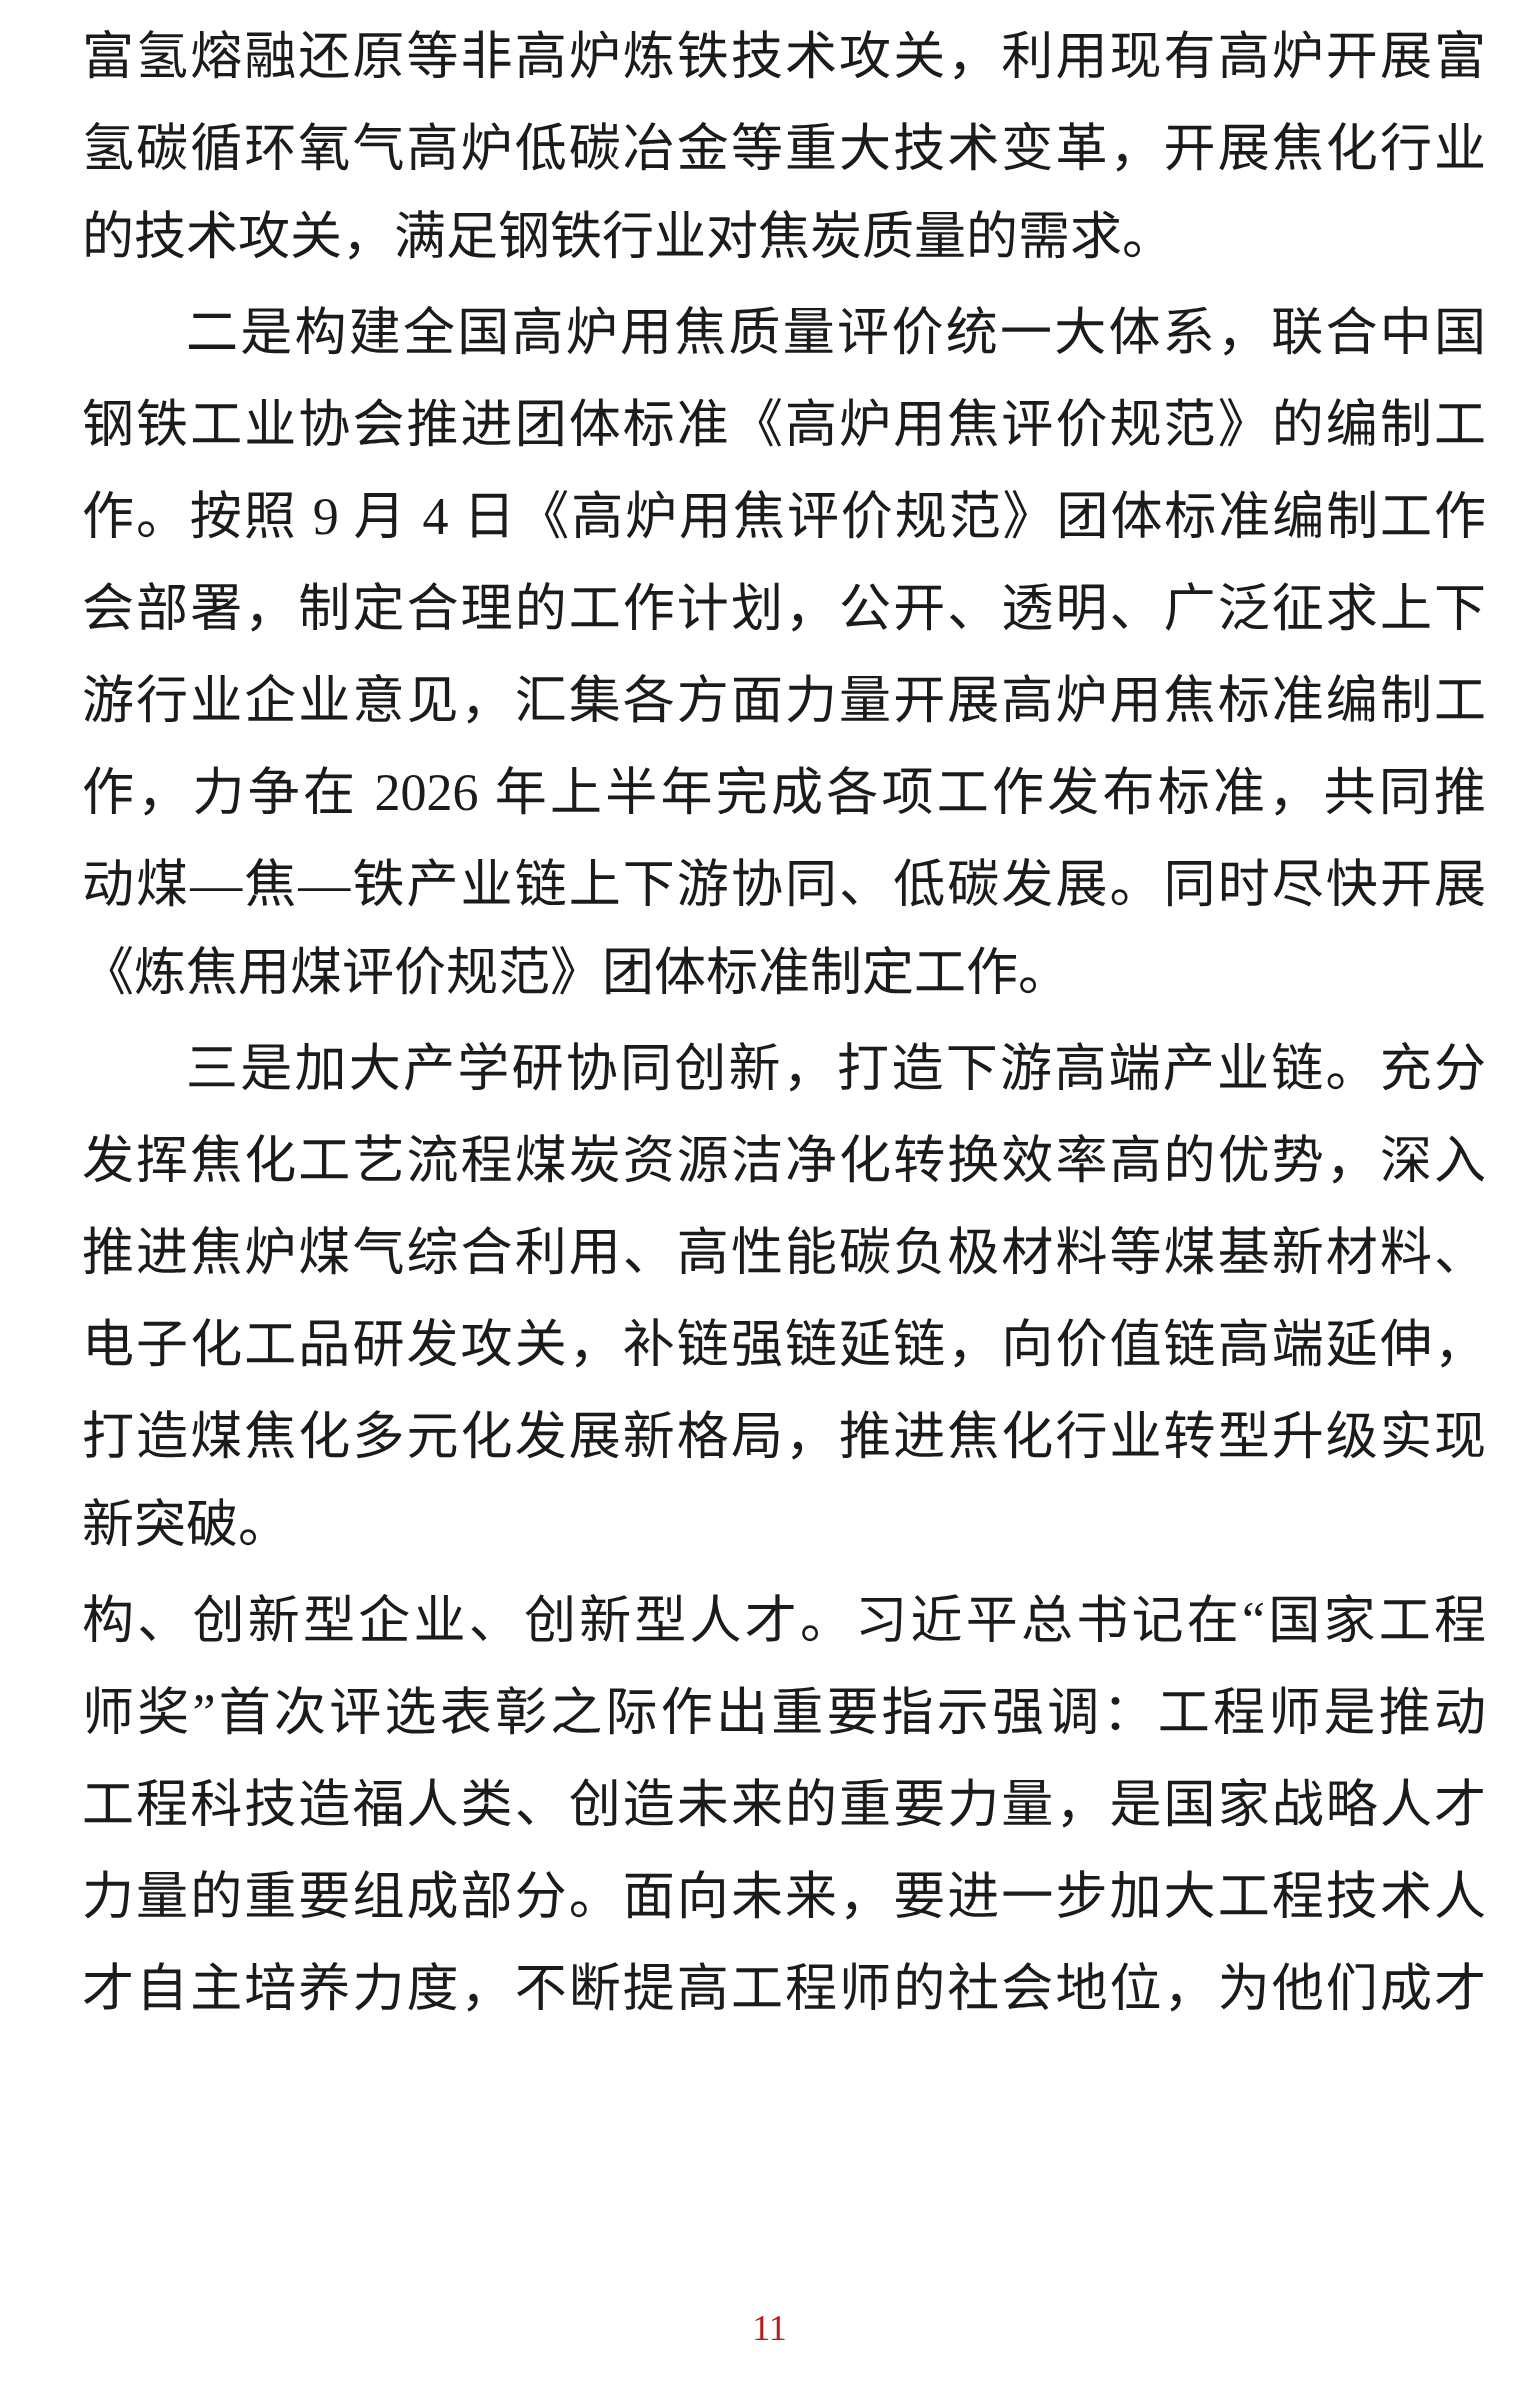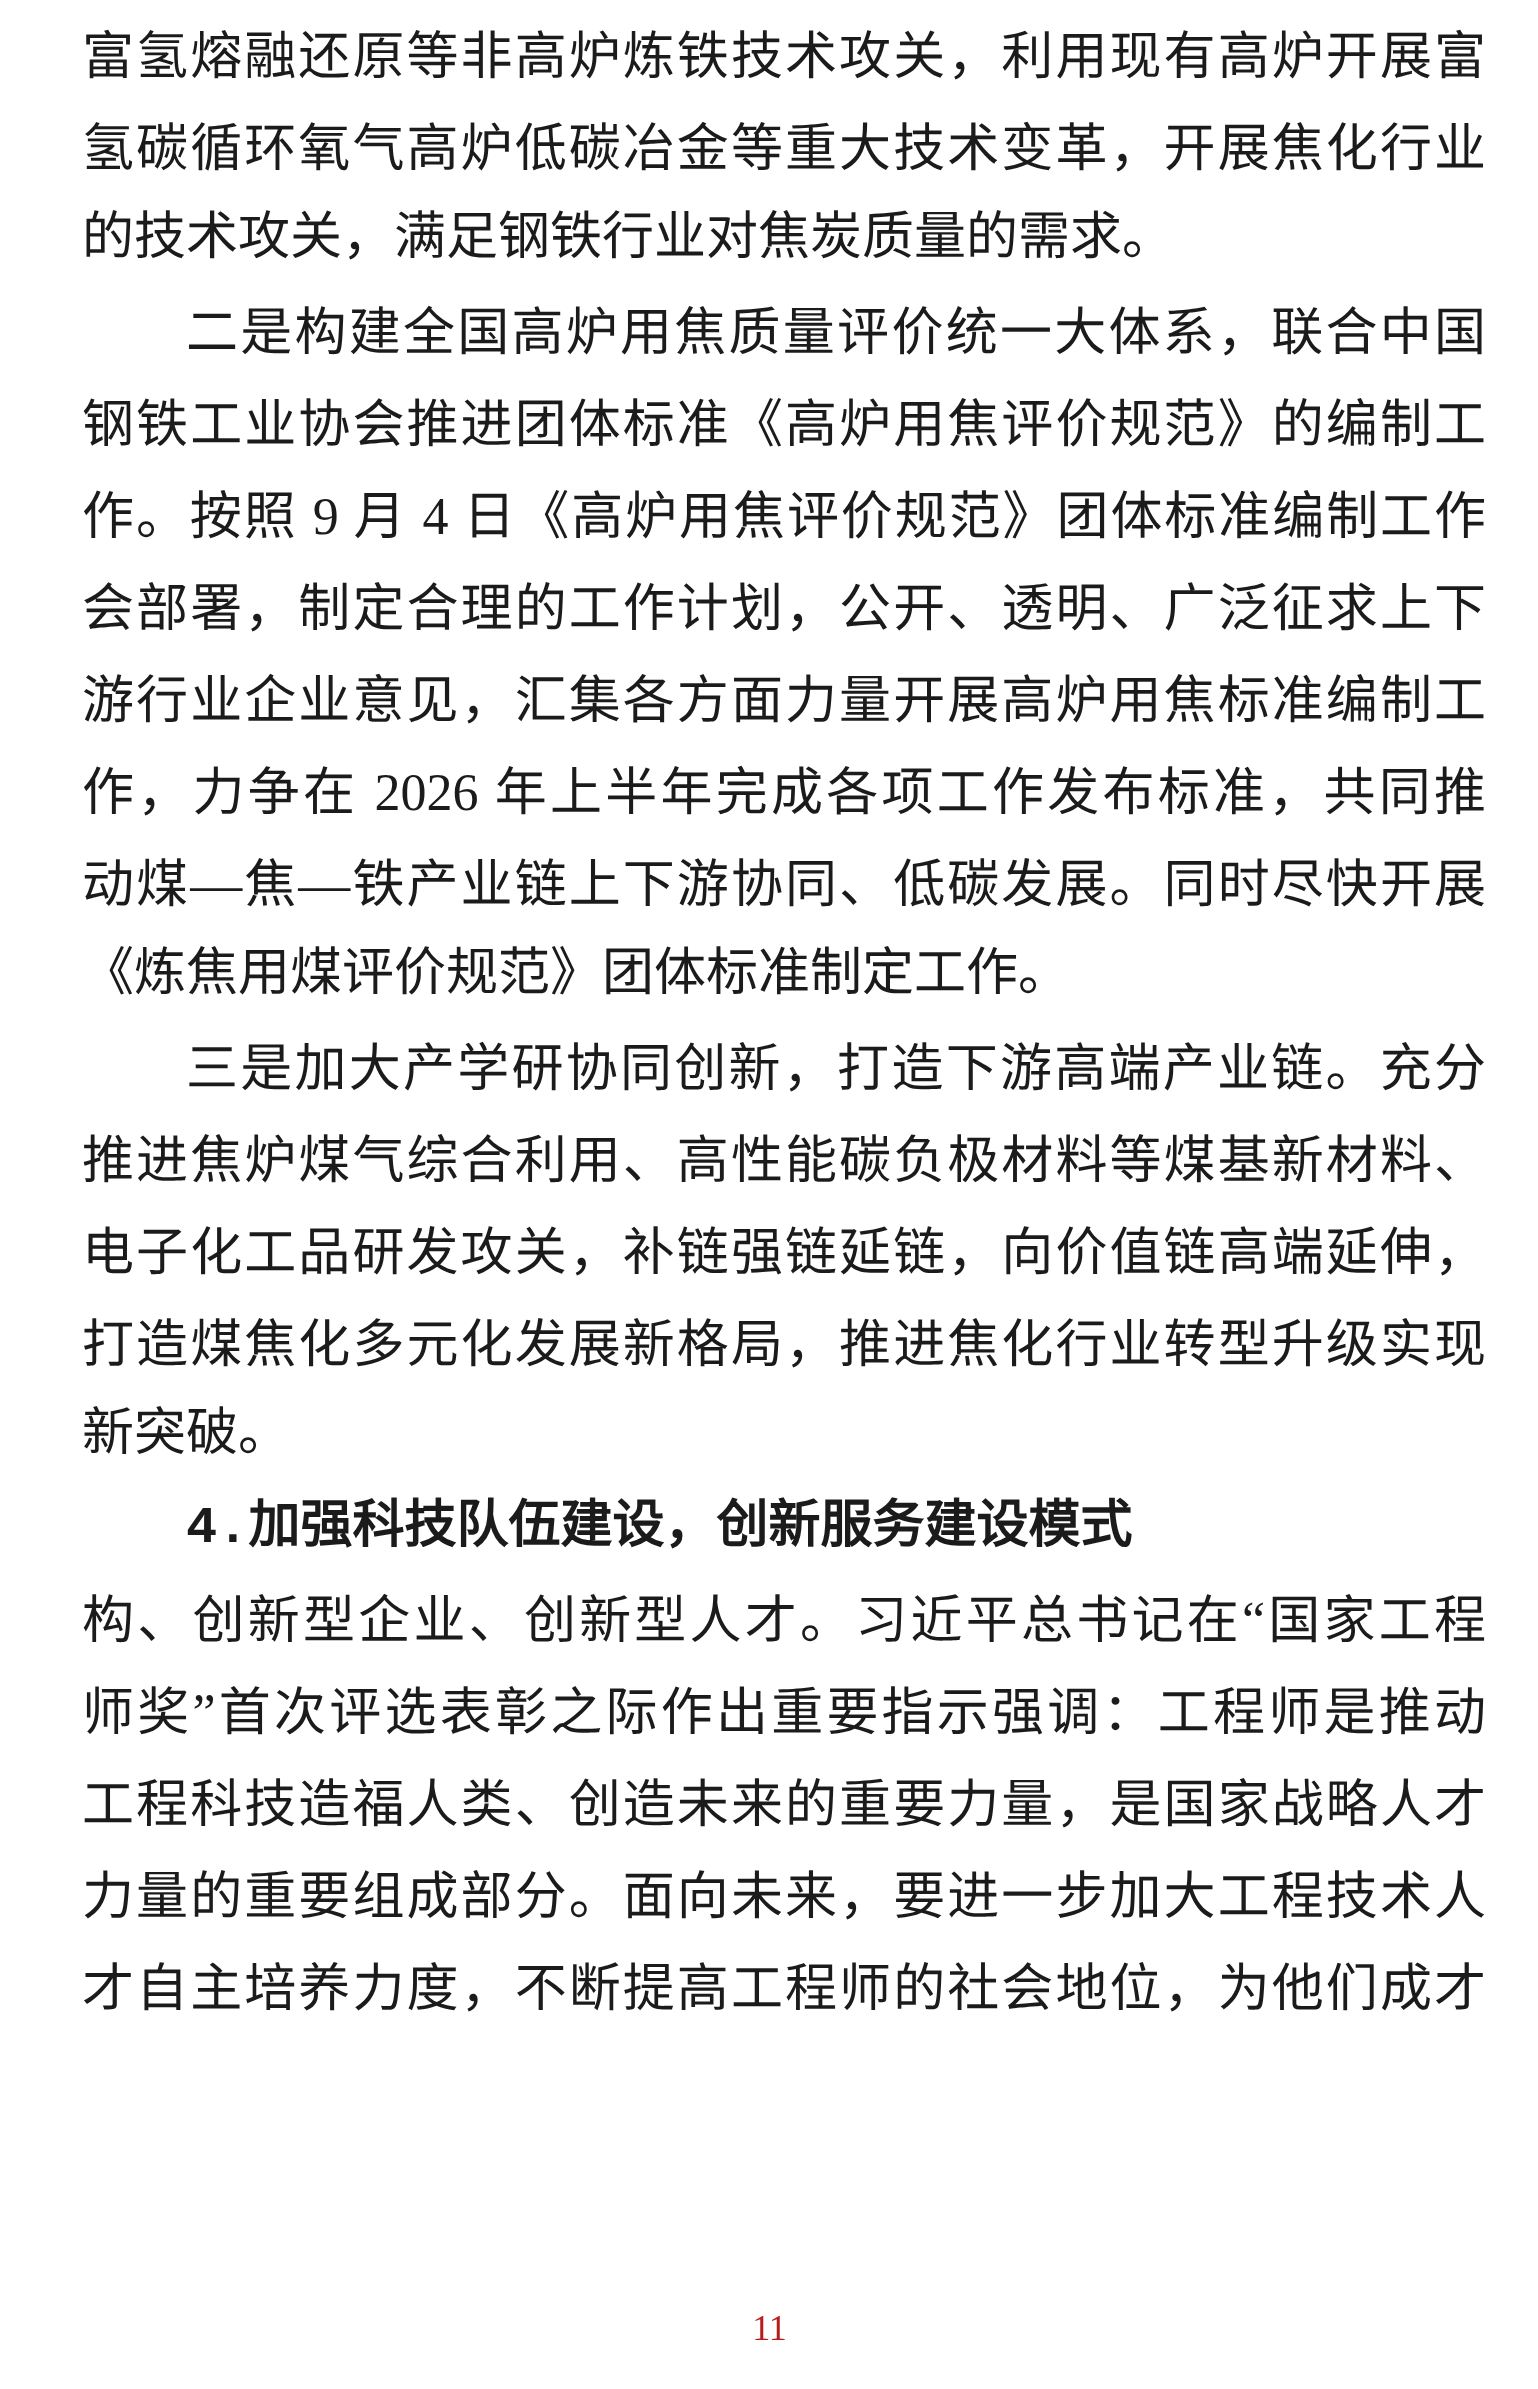--- a/index.html
+++ b/index.html
@@ -67,25 +67,25 @@
       <div class="line end">的技术攻关，满足钢铁行业对焦炭质量的需求。</div>
       <div class="line indent">二是构建全国高炉用焦质量评价统一大体系，联合中国</div>
       <div class="line">钢铁工业协会推进团体标准《高炉用焦评价规范》的编制工</div>
       <div class="line">作。按照 9 月 4 日《高炉用焦评价规范》团体标准编制工作</div>
       <div class="line">会部署，制定合理的工作计划，公开、透明、广泛征求上下</div>
       <div class="line">游行业企业意见，汇集各方面力量开展高炉用焦标准编制工</div>
       <div class="line">作，力争在 2026 年上半年完成各项工作发布标准，共同推</div>
       <div class="line">动煤—焦—铁产业链上下游协同、低碳发展。同时尽快开展</div>
       <div class="line end">《炼焦用煤评价规范》团体标准制定工作。</div>
       <div class="line indent">三是加大产学研协同创新，打造下游高端产业链。充分</div>
+      <div class="line">发挥焦化工艺流程煤炭资源洁净化转换效率高的优势，深入</div>
       <div class="line">推进焦炉煤气综合利用、高性能碳负极材料等煤基新材料、</div>
       <div class="line">电子化工品研发攻关，补链强链延链，向价值链高端延伸，</div>
       <div class="line">打造煤焦化多元化发展新格局，推进焦化行业转型升级实现</div>
       <div class="line end">新突破。</div>
-      <div class="line indent end heading">4.加强科技队伍建设，创新服务建设模式</div>
       <div class="line">构、创新型企业、创新型人才。习近平总书记在“国家工程</div>
       <div class="line">师奖”首次评选表彰之际作出重要指示强调：工程师是推动</div>
       <div class="line">工程科技造福人类、创造未来的重要力量，是国家战略人才</div>
       <div class="line">力量的重要组成部分。面向未来，要进一步加大工程技术人</div>
       <div class="line">才自主培养力度，不断提高工程师的社会地位，为他们成才</div>
     </div>
   <div class="page-number">11</div>
 </div>
 
 

